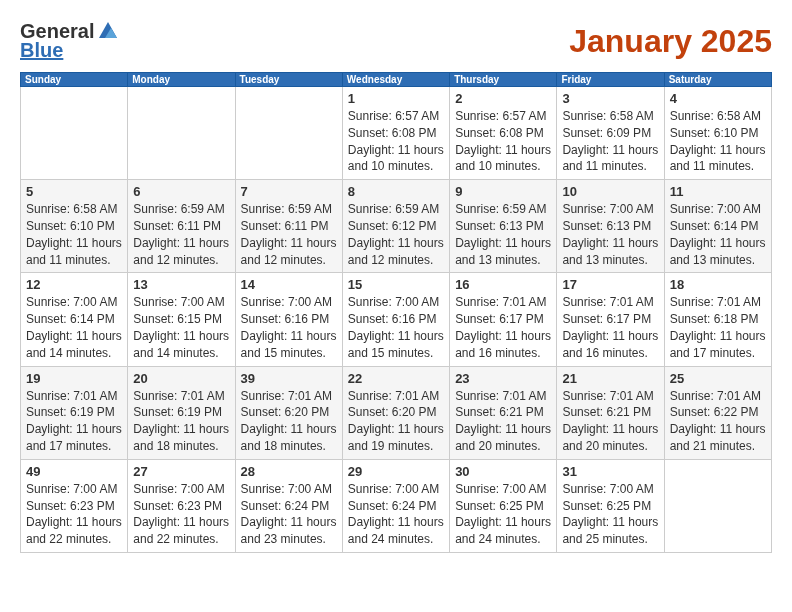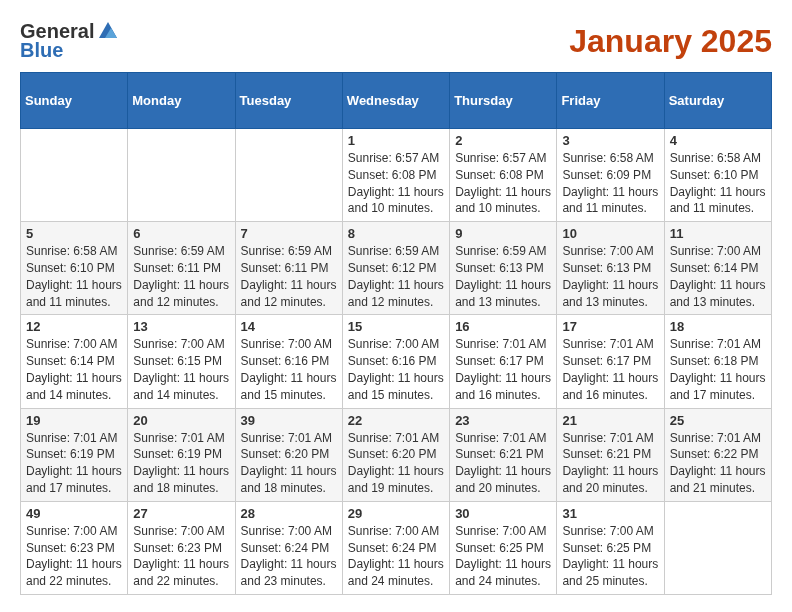--- a/index.html
+++ b/index.html
@@ -34,22 +34,22 @@
       color: #444;
     }
     .calendar-table {
       width: 100%;
       border-collapse: collapse;
       border: 1px solid #ccc;
     }
     .calendar-table th {
       background-color: #2e6db4;
       color: #fff;
-      font-size: 13px;
-      padding: 20px 4px;
+      font-size: 10px;
+      padding: 1px 4px;
       text-align: left;
       border: 1px solid #1a5a9e;
     }
     .calendar-table td {
       vertical-align: top;
       padding: 4px 5px;
       border: 1px solid #ccc;
       width: 107px;
       min-height: 80px;
       font-size: 10px;
@@ -78,21 +78,21 @@
 
 <div class="header-section">
   <div class="logo">
     <div style="display:flex; align-items:center;">
       <span style="font-size:20px; font-weight:bold; color:#333;">General</span>
       <svg width="22" height="22" viewBox="0 0 22 22" style="margin-left:3px; margin-top:-2px;">
         <polygon points="11,2 20,18 2,18" fill="#2e6db4"></polygon>
         <polygon points="14,8 20,18 8,18" fill="#5ba3d9"></polygon>
       </svg>
     </div>
-    <span style="font-size:20px; font-weight:bold; color:#2e6db4; margin-top:-4px;">Blue</span>
+    <span style="font-size:20px; font-weight:bold; color:#2e6db4; margin-top:-4px;text-decoration:underline;">Blue</span>
   </div>
   <div class="title-section">
     <div class="calendar-title">January 2025</div>
   </div>
 </div>
 
 <table class="calendar-table">
   <thead>
     <tr>
     <th>Sunday</th>

